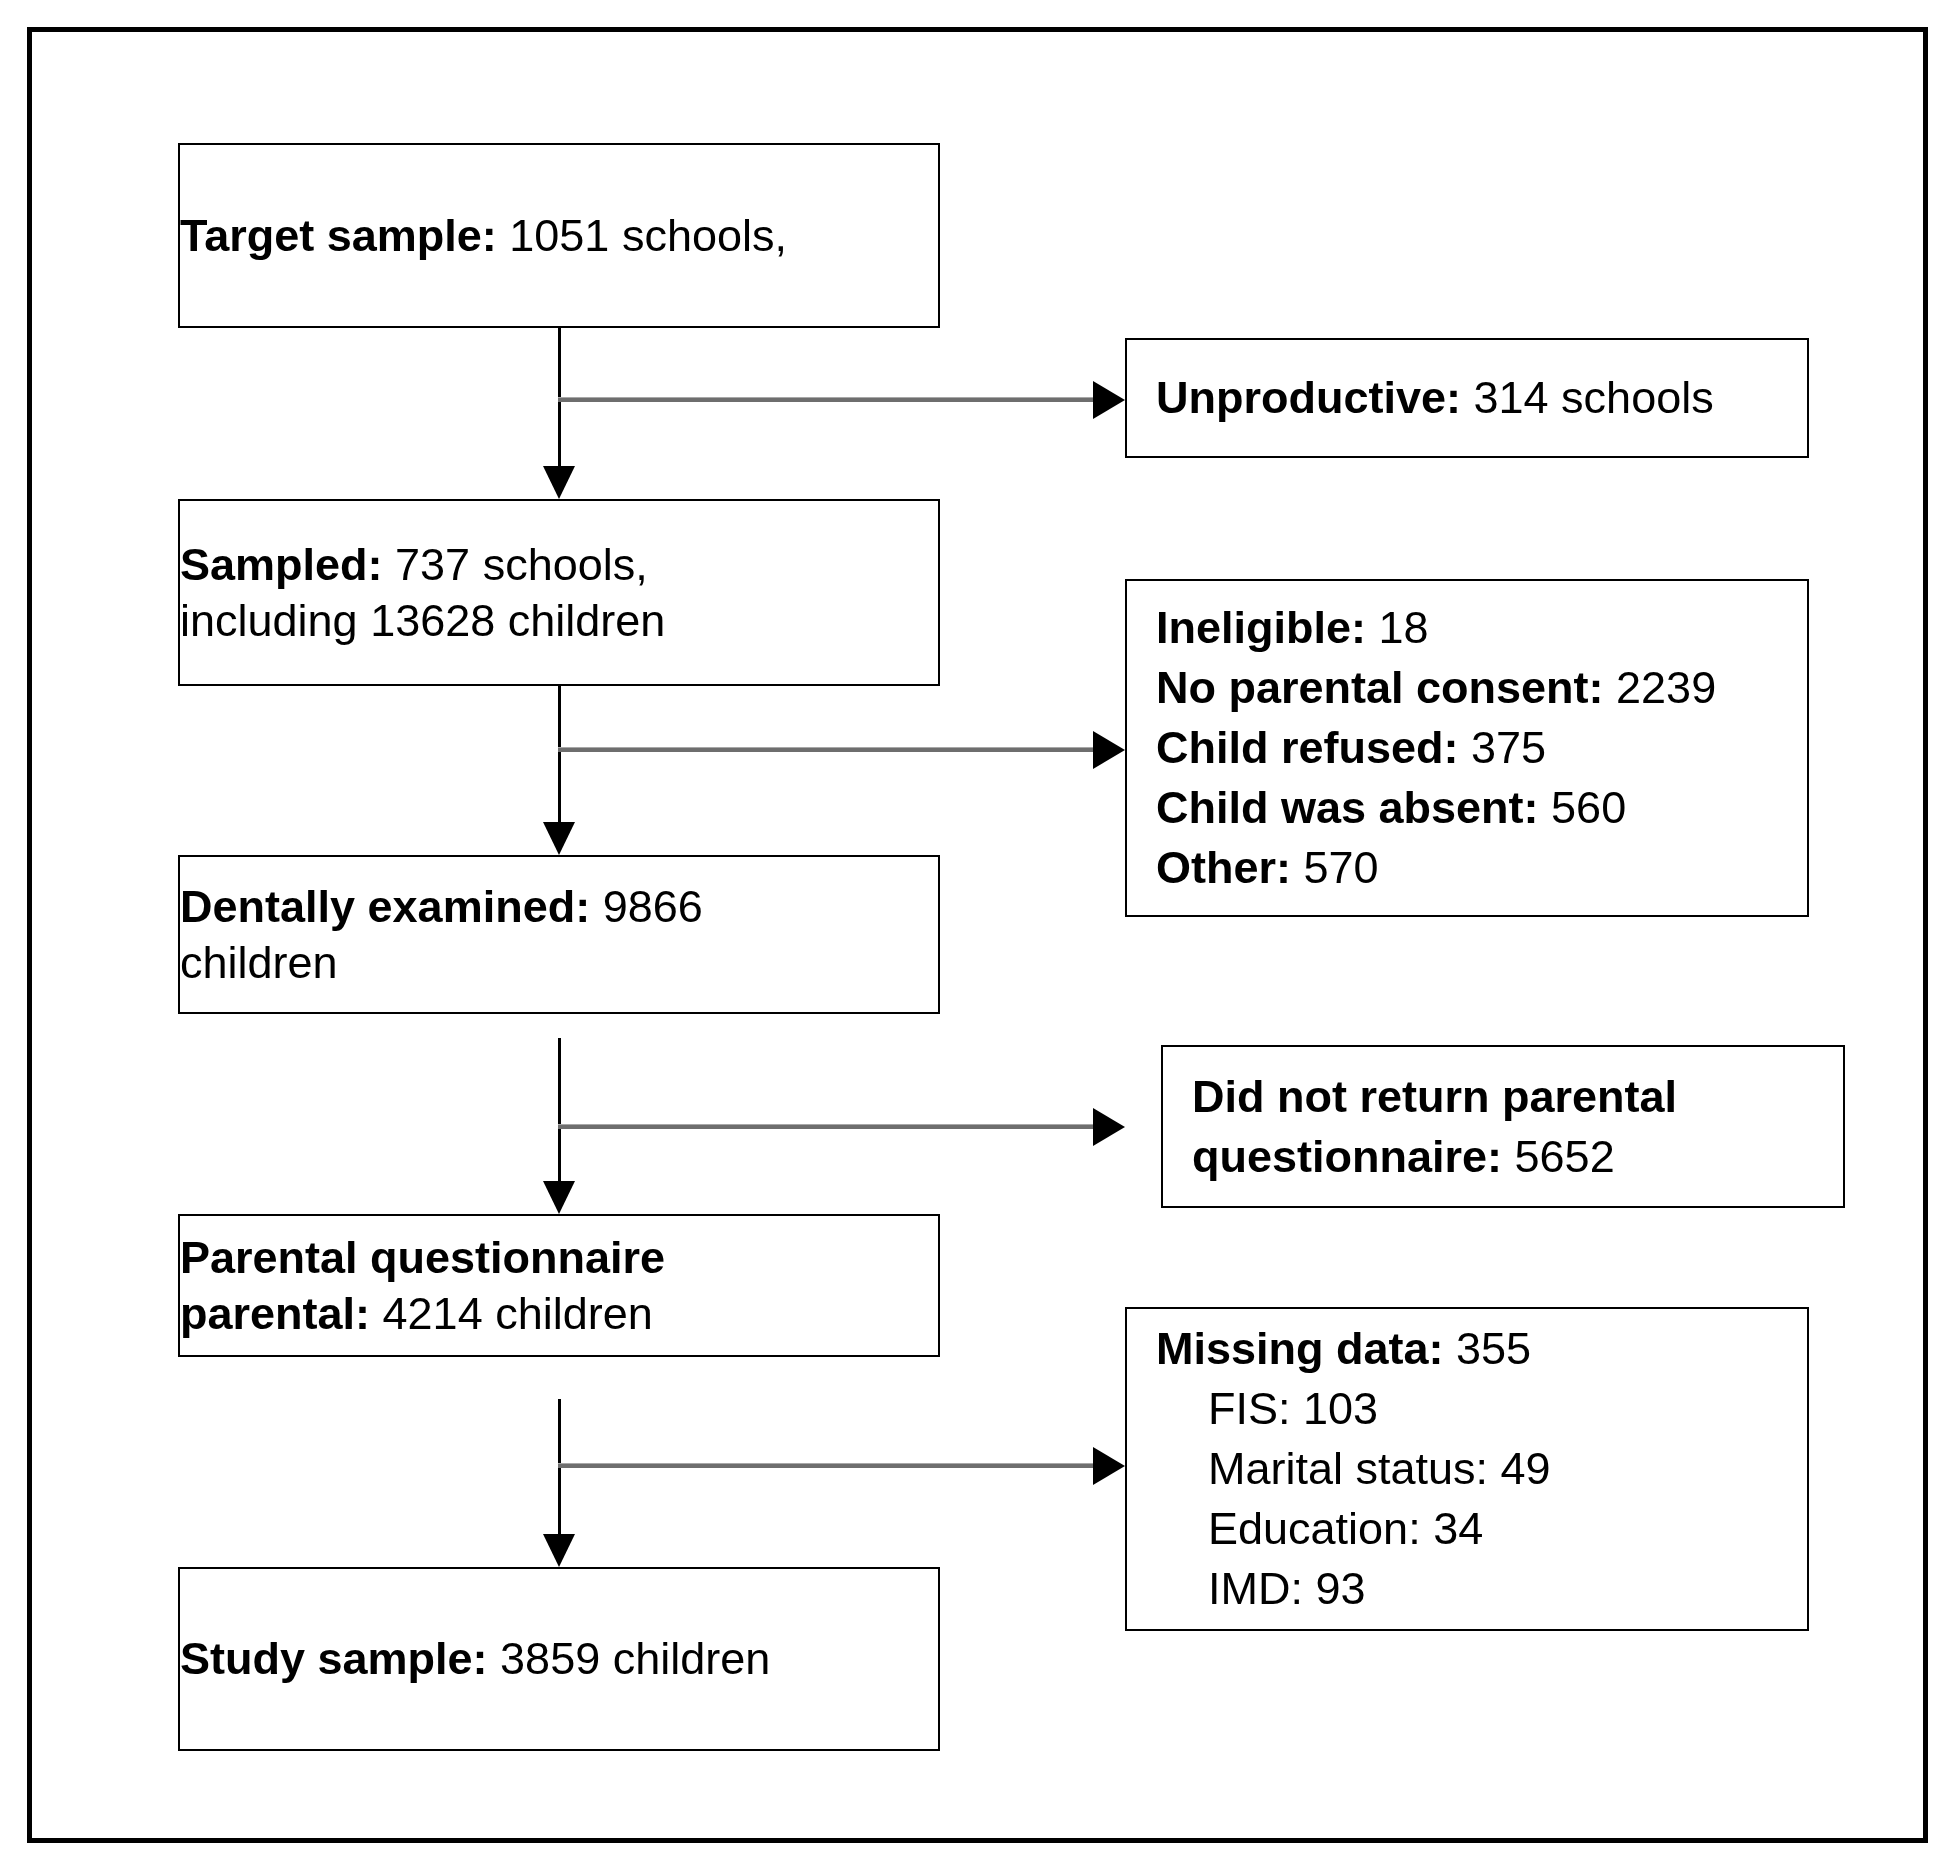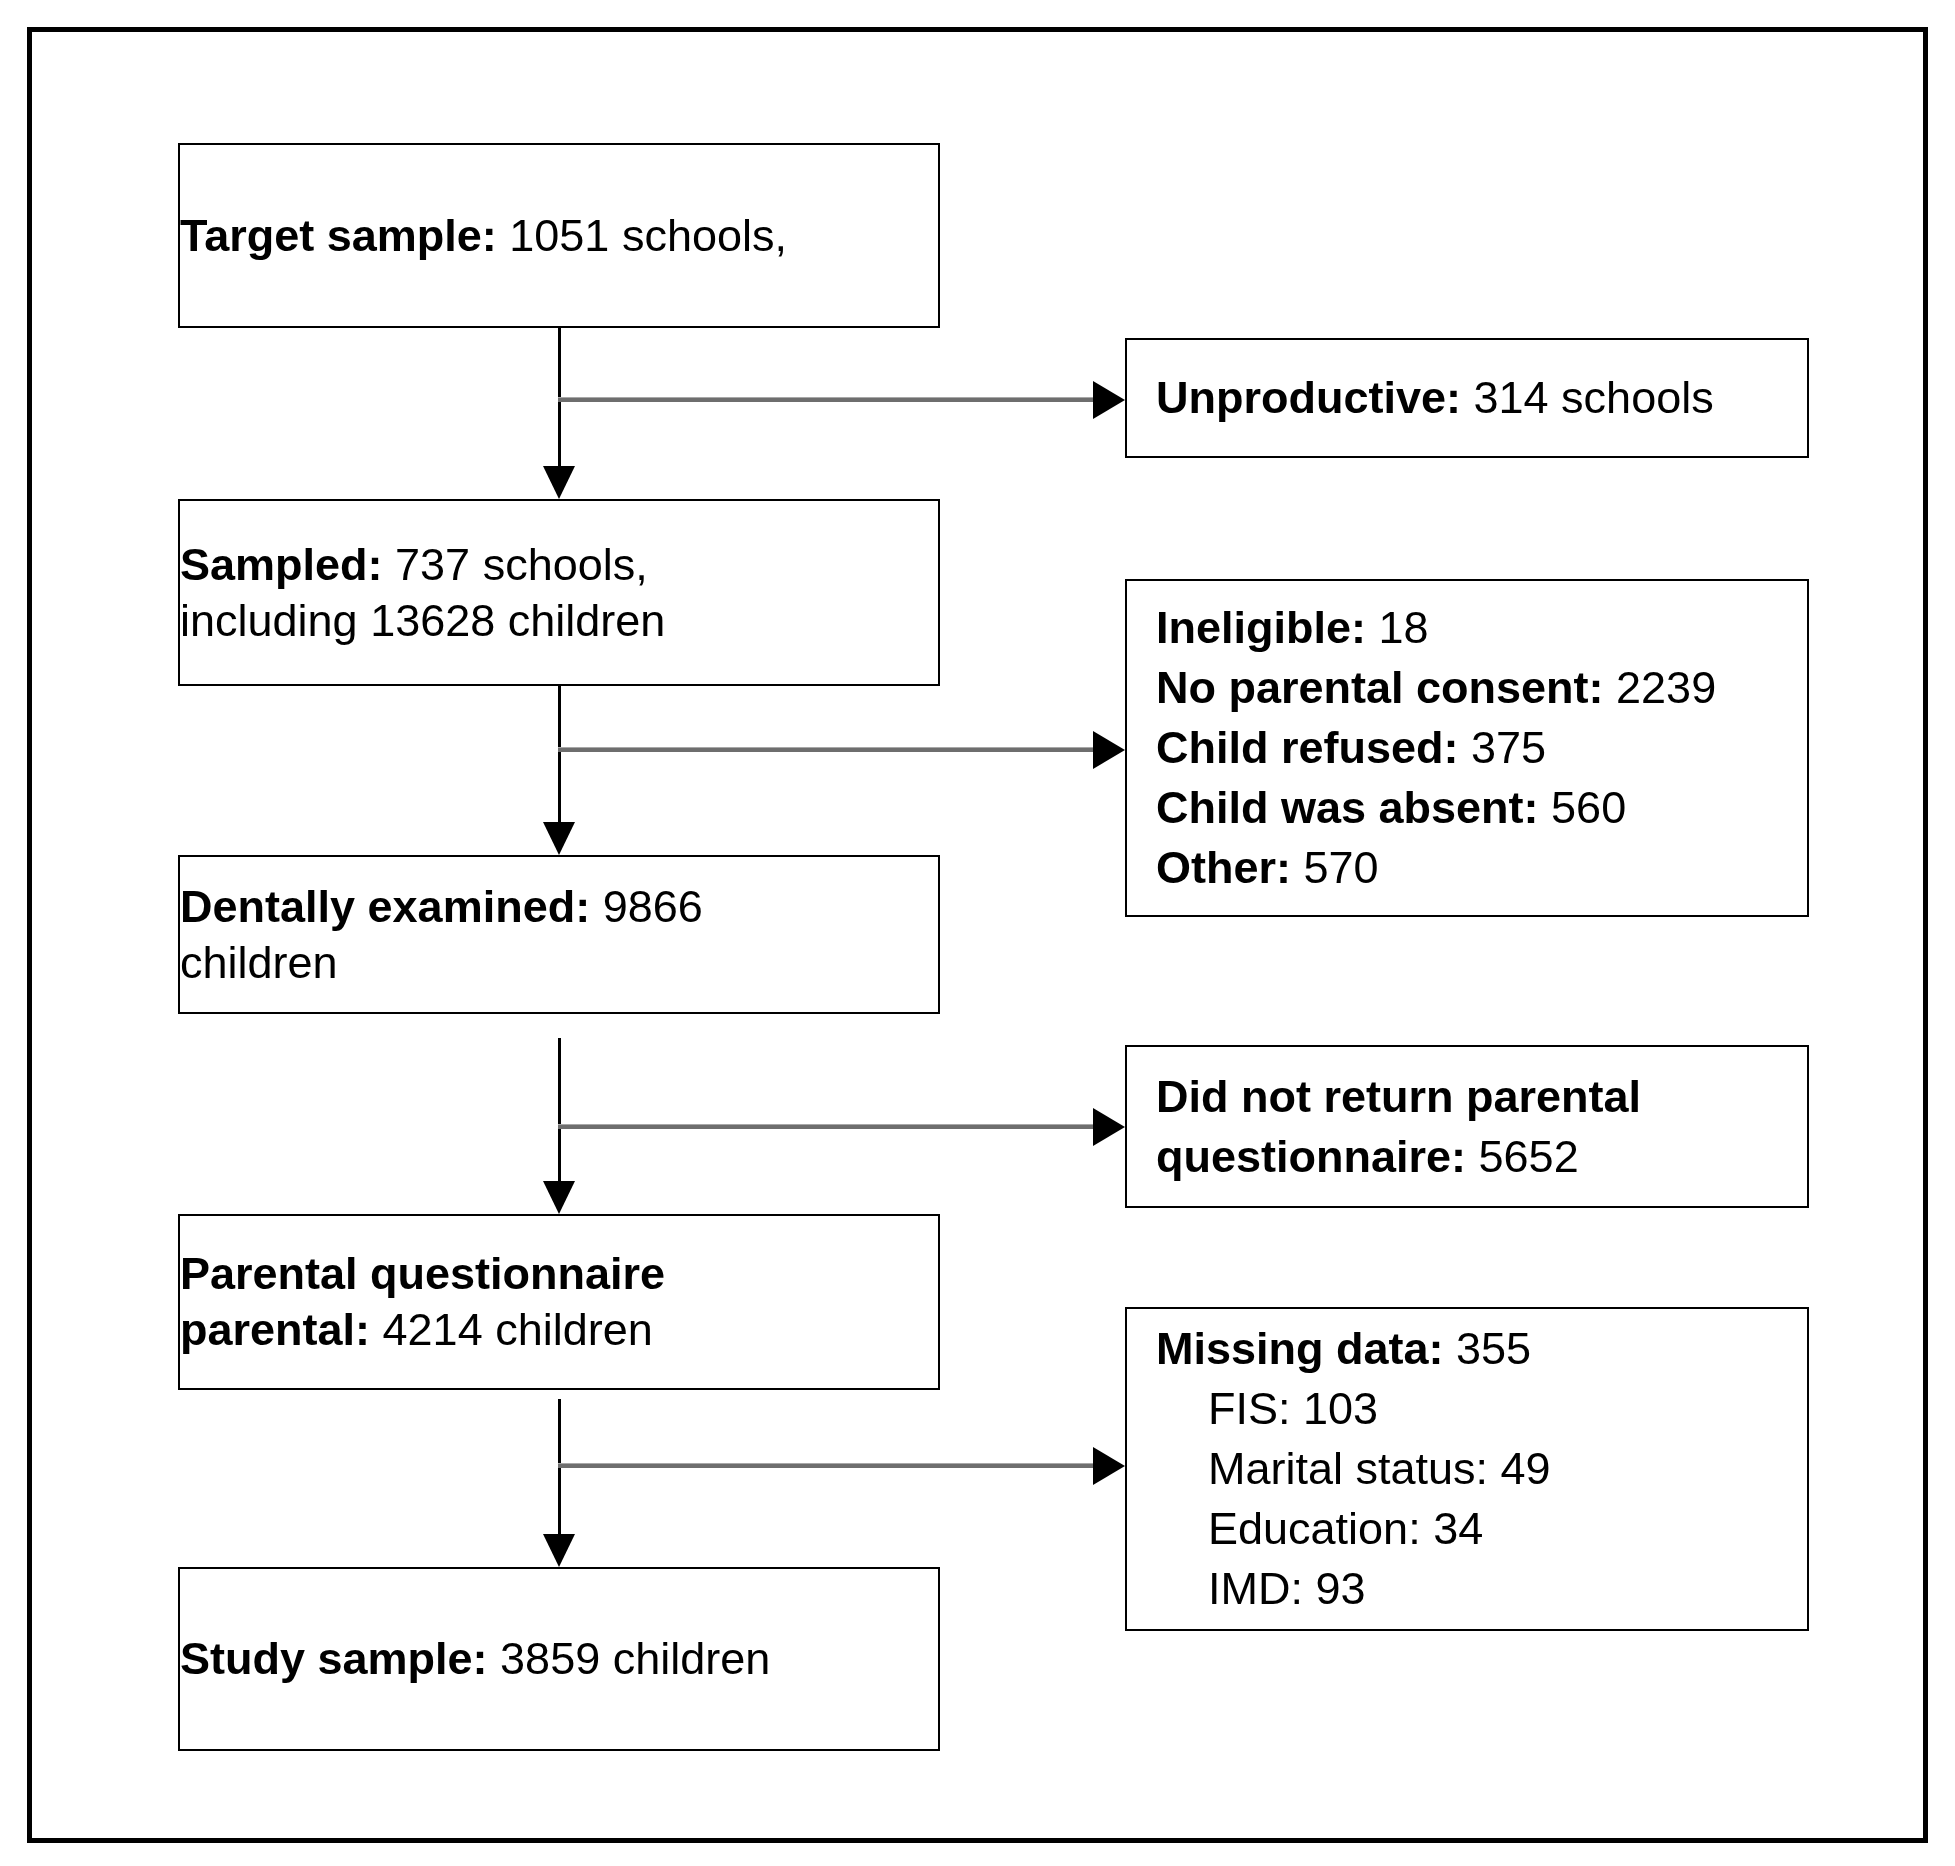--- a/index.html
+++ b/index.html
@@ -103,42 +103,42 @@
   <div class="box lbox" style="top:499px; height:187px;">
     <div class="line"><span class="b">Sampled:</span><span> 737 schools,</span></div>
     <div class="line">including 13628 children</div>
   </div>
 
   <div class="box lbox" style="top:855px; height:159px;">
     <div class="line"><span class="b">Dentally examined:</span><span> 9866</span></div>
     <div class="line">children</div>
   </div>
 
-  <div class="box lbox" style="top:1214px; height:176px;">
+  <div class="box lbox" style="top:1214px; height:143px;">
     <div class="line b">Parental questionnaire</div>
     <div class="line"><span class="b">parental:</span><span> 4214 children</span></div>
   </div>
 
   <div class="box lbox" style="top:1567px; height:184px;">
     <div class="line"><span class="b">Study sample:</span><span> 3859 children</span></div>
   </div>
 
   <div class="box rbox" style="top:338px; height:120px;">
     <div class="line"><span class="b">Unproductive:</span><span> 314 schools</span></div>
   </div>
 
   <div class="box rbox" style="top:579px; height:338px;">
     <div class="line"><span class="b">Ineligible:</span><span> 18</span></div>
     <div class="line"><span class="b">No parental consent:</span><span> 2239</span></div>
     <div class="line"><span class="b">Child refused:</span><span> 375</span></div>
     <div class="line"><span class="b">Child was absent:</span><span> 560</span></div>
     <div class="line"><span class="b">Other:</span><span> 570</span></div>
   </div>
 
-  <div class="box rbox" style="top:1045px; height:163px;">
+  <div class="box rbox" style="top:1045px; height:163px;margin-left:36px;">
     <div class="line b">Did not return parental</div>
     <div class="line"><span class="b">questionnaire:</span><span> 5652</span></div>
   </div>
 
   <div class="box rbox" style="top:1307px; height:324px;">
     <div class="line"><span class="b">Missing data:</span><span> 355</span></div>
     <div class="line indent"><span>FIS:</span><span> 103</span></div>
     <div class="line indent"><span>Marital status:</span><span> 49</span></div>
     <div class="line indent"><span>Education:</span><span> 34</span></div>
     <div class="line indent"><span>IMD:</span><span> 93</span></div>

